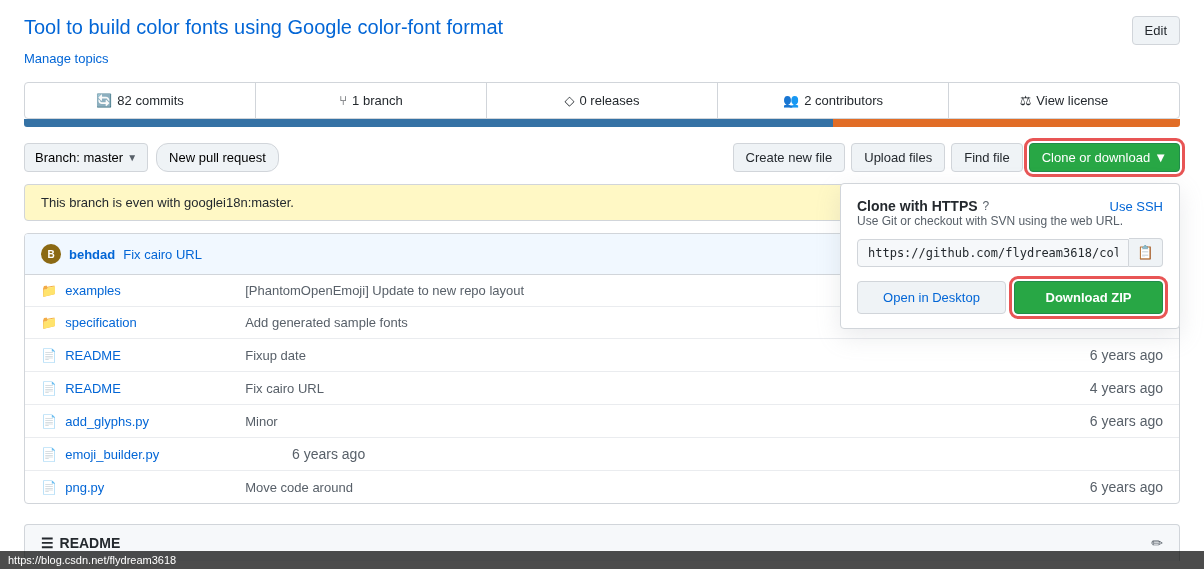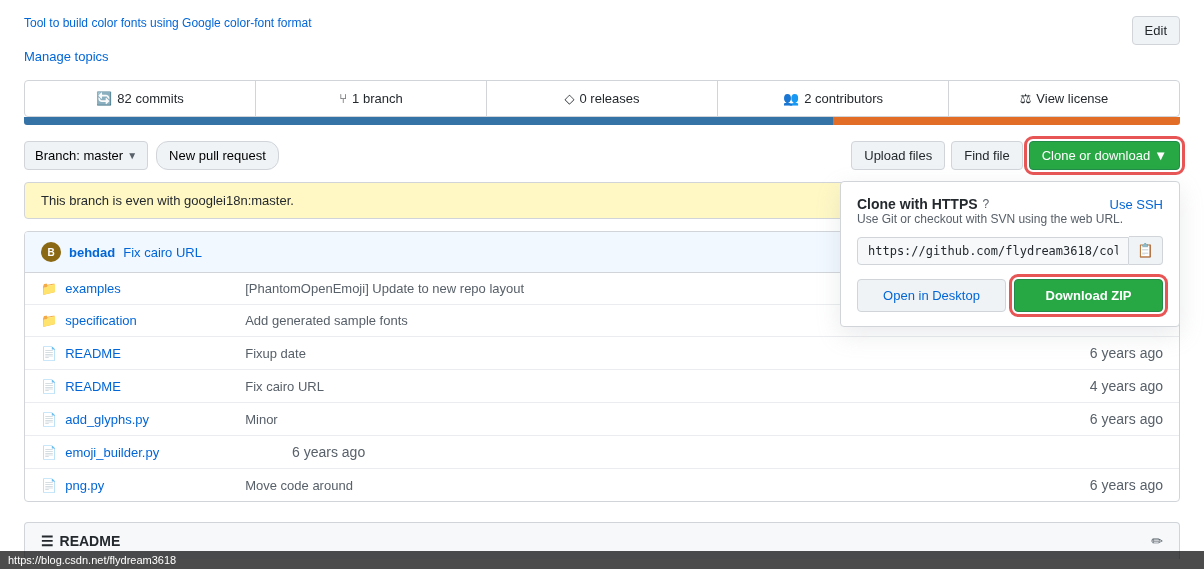--- a/index.html
+++ b/index.html
@@ -1,18 +1,18 @@
 <!DOCTYPE html>
 <html><head>
   <meta charset="utf-8">
   <style>
     * { box-sizing: border-box; margin: 0; padding: 0; }
     body { font-family: -apple-system, BlinkMacSystemFont, "Segoe UI", Helvetica, Arial, sans-serif; font-size: 14px; color: #24292e; background: #fff; }
     .page-wrapper { max-width: 1204px; margin: 0 auto; padding: 16px 24px; }
-    .repo-title { font-size: 12px; color: #0366d6; margin-bottom: 8px; }
+    .repo-title { font-size: 20px; color: #0366d6; margin-bottom: 8px; }
     .manage-topics { color: #0366d6; font-size: 13px; margin-bottom: 16px; cursor: pointer; }
     .edit-btn { float: right; padding: 6px 12px; border: 1px solid #d1d5da; border-radius: 4px; background: #eff3f6; font-size: 13px; cursor: pointer; color: #24292e; }
     .stats-bar { display: flex; border: 1px solid #d1d5da; border-radius: 4px; overflow: hidden; margin-bottom: 0; }
     .stat-item { flex: 1; text-align: center; padding: 10px 8px; color: #24292e; font-size: 13px; border-right: 1px solid #d1d5da; cursor: pointer; text-decoration: none; display: flex; align-items: center; justify-content: center; gap: 5px; }
     .stat-item:last-child { border-right: none; }
     .lang-bar { height: 8px; display: flex; margin-bottom: 16px; border-radius: 0 0 3px 3px; overflow: hidden; }
     .lang-python { background: #3572A5; flex: 7; }
     .lang-other { background: #e16d27; flex: 3; }
     .toolbar { display: flex; align-items: center; justify-content: space-between; margin-bottom: 12px; position: relative; }
     .toolbar-left { display: flex; gap: 8px; align-items: flex-start; }
@@ -93,20 +93,21 @@
 
   <div class="toolbar">
     <div class="toolbar-left">
       <button class="branch-btn">
         <span>Branch: master</span>
         <span class="chevron">▼</span>
       </button>
       <button class="new-pr-btn">New pull request</button>
     </div>
     <div class="toolbar-right">
+      <button class="action-btn">Create new file</button>
       <button class="action-btn">Upload files</button>
       <button class="action-btn">Find file</button>
       <button class="clone-btn">
         <span>Clone or download</span>
         <span>▼</span>
       </button>
     </div>
 
     <div class="clone-dropdown">
       <div class="clone-header">

